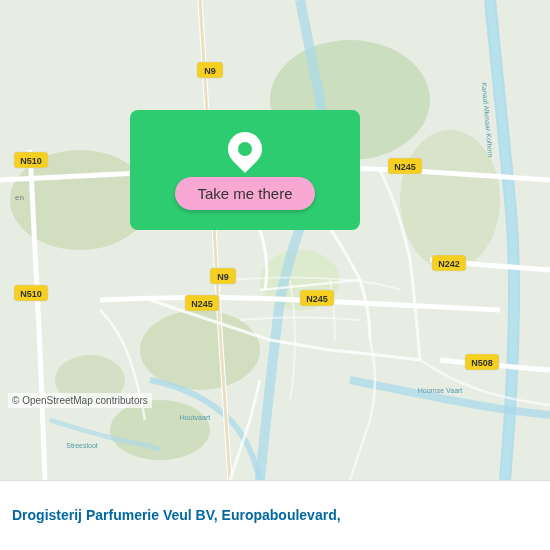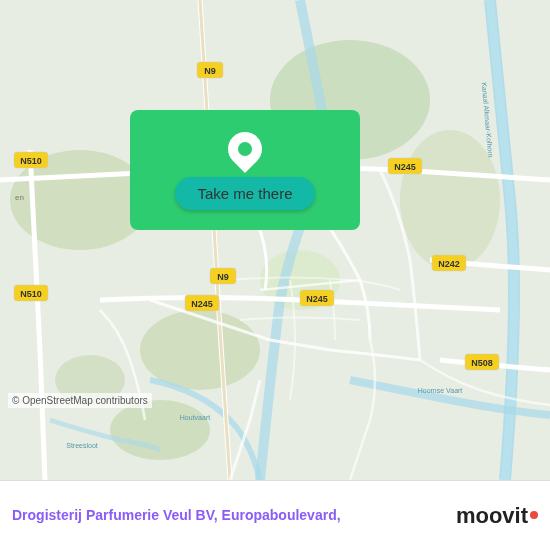--- a/index.html
+++ b/index.html
@@ -68,21 +68,21 @@
       height: 14px;
       background: #2ecc71;
       border-radius: 50%;
       position: absolute;
       top: 50%;
       left: 50%;
       transform: translate(-50%, -50%);
     }
 
     .take-me-there-btn {
-      background: #14b8a6;
+      background: #f9a8d4;
       color: #333;
       border: none;
       border-radius: 20px;
       padding: 8px 22px;
       font-size: 15px;
       font-weight: 500;
       cursor: pointer;
       box-shadow: 0 2px 4px rgba(0,0,0,0.2);
     }
 
@@ -110,21 +110,21 @@
       border-radius: 0;
     }
 
     .bottom-info {
       flex: 1;
     }
 
     .place-name {
       font-size: 14px;
       font-weight: bold;
-      color: #8b5cf6;
+      color: #0369a1;
       line-height: 1.3;
     }
 
     .moovit-logo {
       display: flex;
       align-items: center;
       gap: 2px;
       font-size: 22px;
       font-weight: bold;
       color: #222;
@@ -244,17 +244,13 @@
     <button class="take-me-there-btn">Take me there</button>
   </div>
 
   <div class="copyright-text">© OpenStreetMap contributors</div>
 </div>
 
 <div class="bottom-bar">
   <div class="bottom-info">
     <div class="place-name">Drogisterij Parfumerie Veul BV, Europaboulevard,</div>
   </div>
-  <div class="moovit-logo">
-    <span>moovit</span>
-    <span class="moovit-dot"></span>
-  </div>
 </div>
 
 </body></html>

